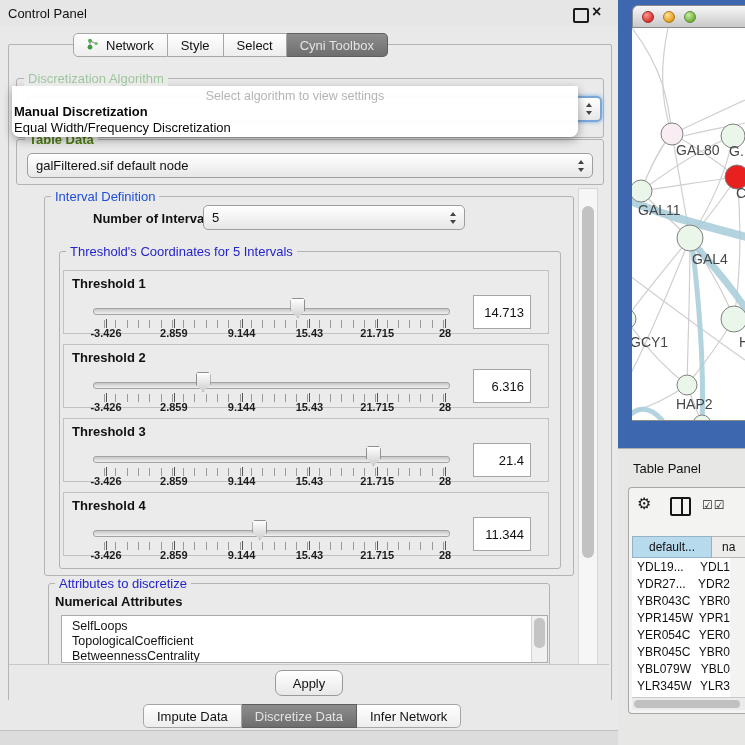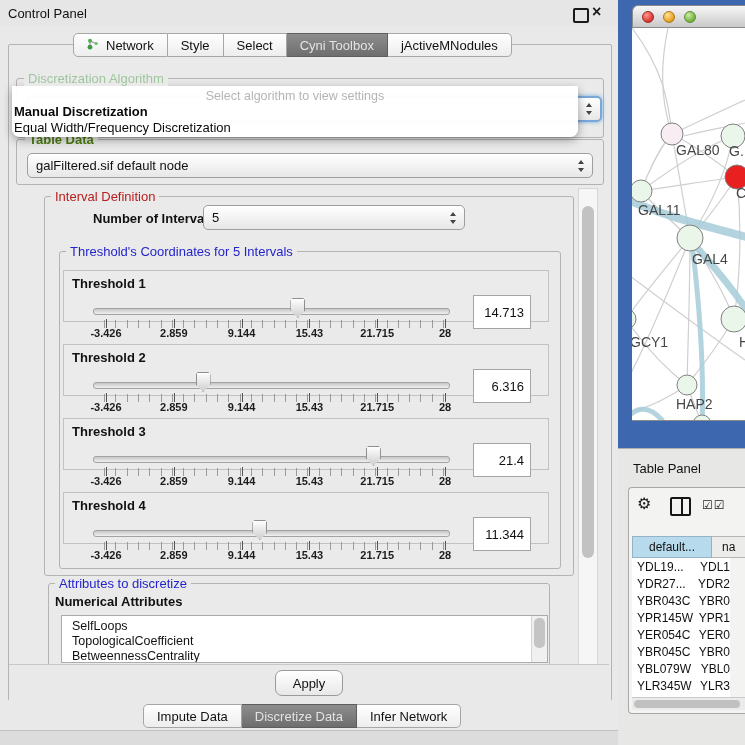--- a/index.html
+++ b/index.html
@@ -22,21 +22,21 @@
   .tab:last-child{border-radius:0 5px 5px 0}
   .tab.sel{background:linear-gradient(#8d8d8d,#6e6e6e);color:#e3e3e3;border-color:#5e5e5e}
 
   .btabs{left:143px;top:704px;height:24px;display:flex;z-index:30}
   .bottom-strip{left:0;top:730px;width:618px;height:15px;background:#dcdcdc;border-top:1px solid #bfbfbf}
   .bottom-bar{left:0;top:700px;width:618px;height:30px;background:#e9e9e9}
 
   
   .group{border:1px solid #b3b3b3;border-radius:3px;position:absolute;background:transparent}
   .group-label{position:absolute;top:-8px;background:#eaeaea;padding:0 4px;font-size:13px;white-space:nowrap}
-  .g-green{color:#b91c1c}
+  .g-green{color:#1d4ed8}
   .g-blue{color:#2424cc}
   .g-dark{color:#4d7c0f;font-weight:700}
   .g-faint{color:rgba(96,168,96,.55);z-index:55}
 
   
   .combo{position:absolute;border:1px solid #9e9e9e;border-radius:5px;background:linear-gradient(#ffffff,#e7e7e7);
          display:flex;align-items:center;font-size:13px;padding:0 8px;box-sizing:border-box}
   .combo .arrows{position:absolute;right:7px;top:50%;transform:translateY(-50%);width:7px;height:12px}
   .arr-up,.arr-dn{position:absolute;left:0;width:0;height:0;border-left:3.5px solid transparent;border-right:3.5px solid transparent}
   .arr-up{top:0;border-bottom:4px solid #444}
@@ -48,21 +48,21 @@
          border-radius:0 0 8px 8px;box-shadow:0 3px 10px rgba(0,0,0,.35);z-index:50}
   .popup-hint{position:absolute;top:3px;left:0;width:100%;text-align:center;font-size:12.5px;color:#b5b5b5}
   .popup-item{position:absolute;left:2px;font-size:13px;color:#0a0a0a;white-space:nowrap}
   .popup-item.bold{font-weight:bold}
 
   
   .vscroll{left:578px;top:188px;width:20px;height:510px;background:#f6f6f6;border:1px solid #d6d6d6;box-sizing:border-box}
   .vthumb{position:absolute;left:3px;top:17px;width:12px;height:352px;background:#c2c2c2;border-radius:6px}
 
   
-  .t-row{position:absolute;left:3px;width:486px;height:52px;background:#ebebeb;border:1px solid #c2c2c2;box-sizing:border-box}
+  .t-row{position:absolute;left:3px;width:486px;height:64px;background:#ebebeb;border:1px solid #c2c2c2;box-sizing:border-box}
   .t-label{position:absolute;left:8px;top:5px;font-size:13px;font-weight:bold}
   .track{position:absolute;left:29px;top:37px;width:355px;height:5px;border:1px solid #a3a3a3;border-radius:3px;
          background:linear-gradient(#c7c7c7,#f0f0f0)}
   .thumb{position:absolute;top:27px;width:15px;height:20px;background:linear-gradient(#fefefe,#cfcfcf);
          border:1px solid #8f8f8f;box-sizing:border-box;
          clip-path:polygon(50% 100%,0 62%,0 14%,14% 0,86% 0,100% 14%,100% 62%)}
   .tickstrip{position:absolute;left:40px;top:49px;width:343px;height:8px;
              background:repeating-linear-gradient(90deg,#9a9a9a 0 1px,transparent 1px 11.3px)}
   .majortick{position:absolute;top:-1px;width:1px;height:9px;background:#555}
   .ticklabel{position:absolute;top:56px;width:56px;text-align:center;font-size:11px;font-weight:bold;color:#1c1c1c}
@@ -128,23 +128,20 @@
       <span>Network</span>
     </div>
     <div class="tab">
       <span>Style</span>
     </div>
     <div class="tab">
       <span>Select</span>
     </div>
     <div class="tab sel">
       <span>Cyni Toolbox</span>
-    </div>
-    <div class="tab">
-      <span>jActiveMNodules</span>
     </div>
   </div>
 
 <div class="group" style="left:16px;top:78px;width:586px;height:58px"></div>
 <div class="abs group-label g-faint" style="left:24px;top:71px">Discretization Algorithm</div>
 <div class="combo focused" style="left:26px;top:96px;width:576px;height:26px">
   <span class="arrows">
       <span class="arr-up"></span>
       <span class="arr-dn"></span>
     </span>

